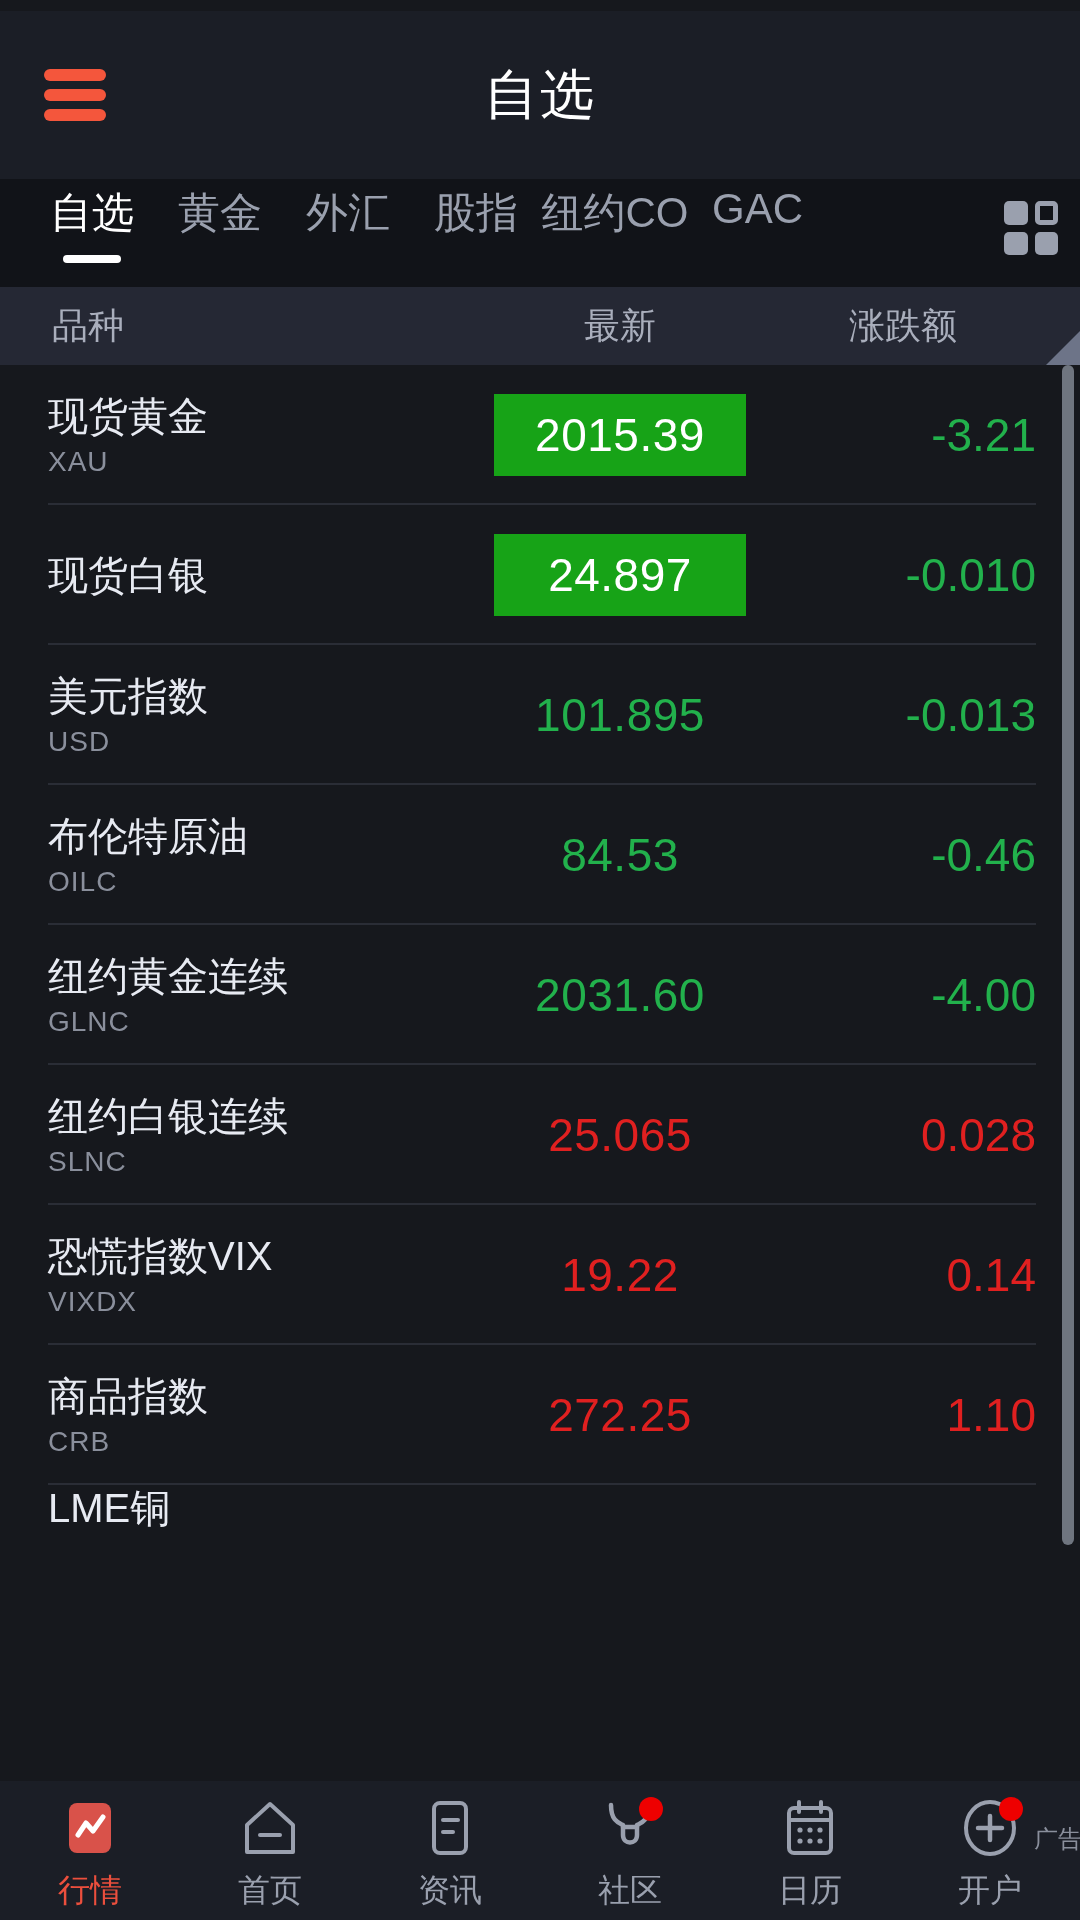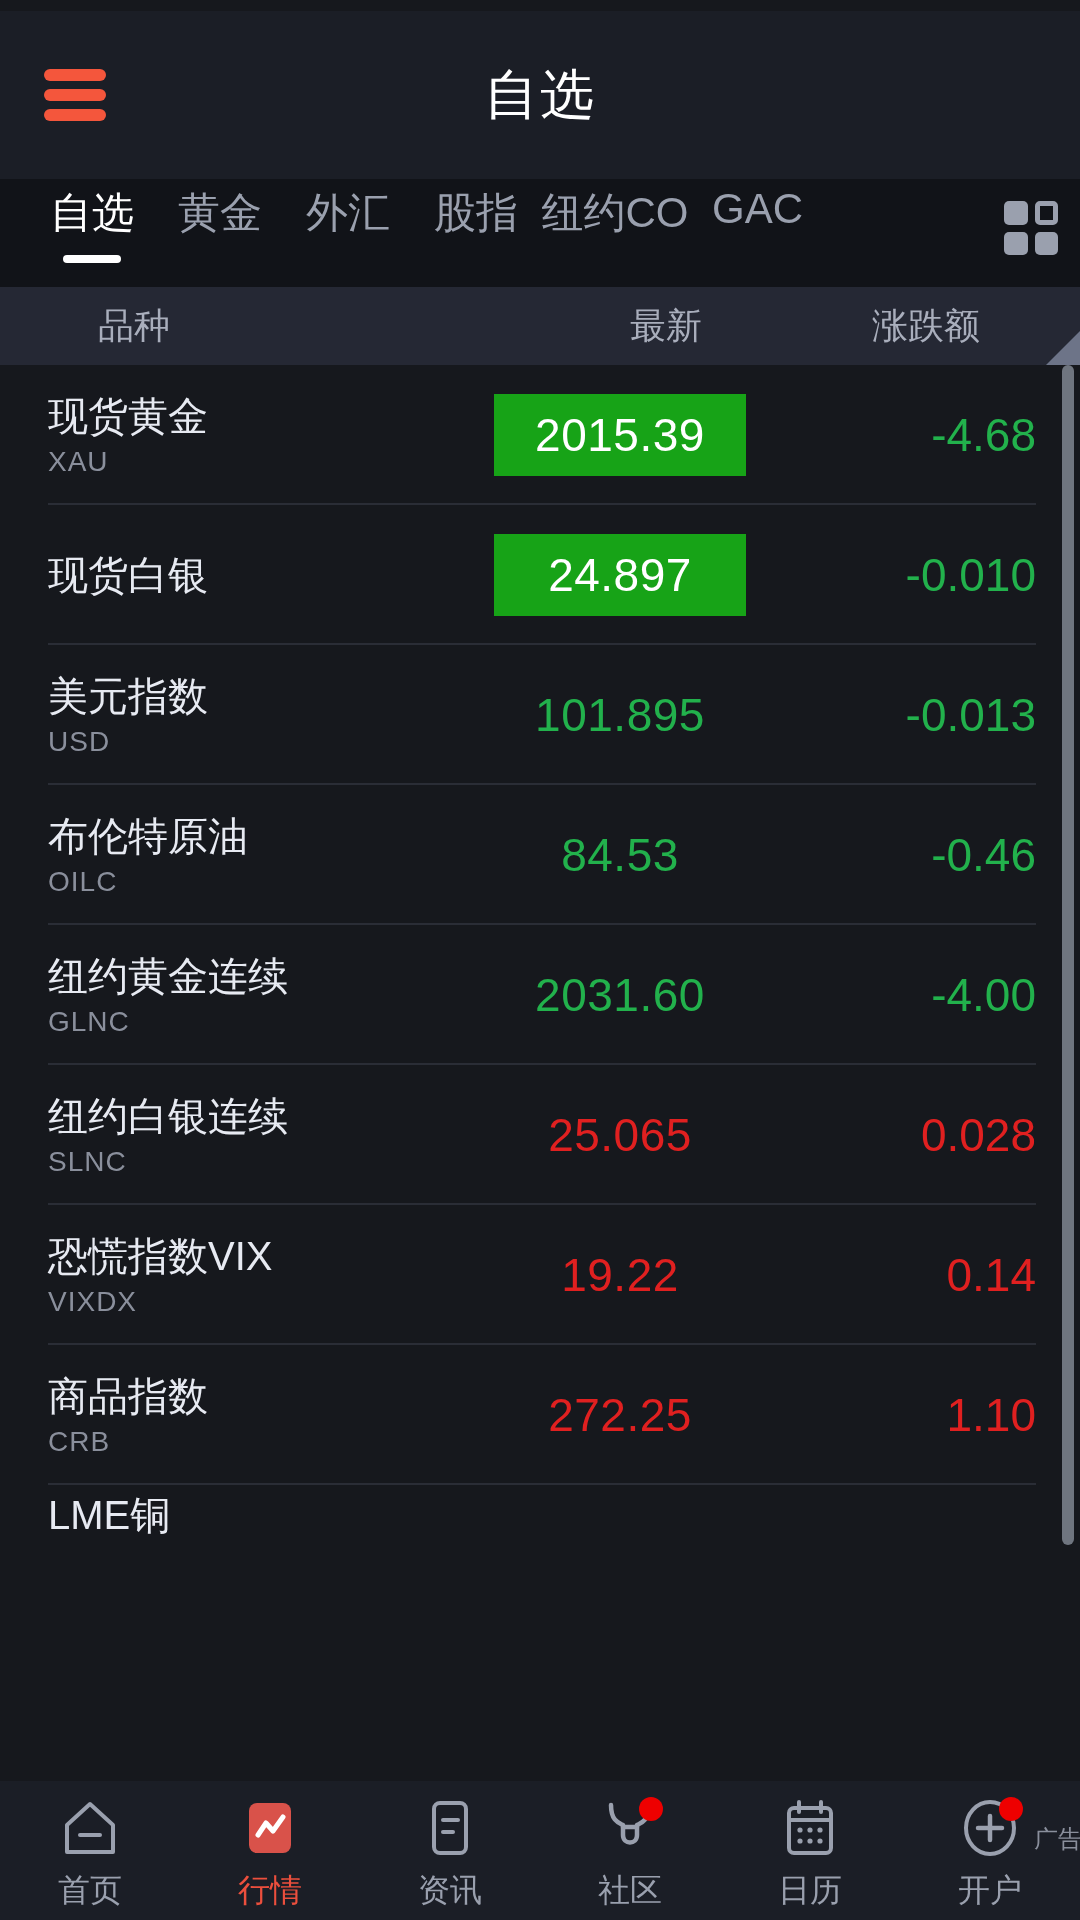--- a/index.html
+++ b/index.html
@@ -66,21 +66,20 @@
   .grid-icon span { background:#9aa0ae; border-radius:5px; }
   .grid-icon span.hollow { background:transparent; border:5px solid #9aa0ae; }
 
   
   .colhead {
     height:78px; flex:0 0 78px;
     background:#252834;
     display:flex; align-items:center;
     color:#a9aebc; font-size:36px;
     position:relative;
-    padding-left:46px;
   }
   .colhead .c-name  { width:470px; padding-left:52px; }
   .colhead .c-last  { width:300px; text-align:center; }
   .colhead .c-chg   { flex:1; text-align:center; padding-right:44px; }
   .colhead .corner {
     position:absolute; right:0; bottom:0;
     width:0; height:0;
     border-left:34px solid transparent;
     border-bottom:34px solid #6d7488;
   }
@@ -116,21 +115,21 @@
   }
   .price.up { color:#e02020; }
   .price.down { color:#22b14c; }
   .cell-chg {
     flex:1; text-align:right; padding-right:44px;
     font-size:46px;
   }
   .chg.up { color:#e02020; }
   .chg.down { color:#22b14c; }
 
-  .row.partial { height:60px; overflow:hidden; align-items:center; }
+  .row.partial { height:60px; overflow:hidden; align-items:flex-start; }
   .row.partial .cell-name { padding-top:0; }
   .row.partial::after { display:none; }
 
   .scrollbar {
     position:absolute; right:6px; top:0;
     width:12px; height:1180px;
     background:#6f757f; border-radius:6px;
   }
 
   
@@ -213,21 +212,21 @@
   <div class="list">
     <div id="rows">
         <div class="row">
           <div class="cell-name">
             <div class="name-cn">现货黄金</div>
             <div class="name-code">XAU</div>
           </div>
           <div class="cell-last">
             <div class="price box">2015.39</div>
           </div>
-          <div class="cell-chg"><span class="chg down">-4.68</span></div>
+          <div class="cell-chg"><span class="chg down">-3.21</span></div>
         </div>
         <div class="row">
           <div class="cell-name">
             <div class="name-cn">现货白银</div>
           </div>
           <div class="cell-last">
             <div class="price box">24.897</div>
           </div>
           <div class="cell-chg"><span class="chg down">-0.010</span></div>
         </div>
@@ -297,38 +296,38 @@
           </div>
           <div class="cell-last"></div>
           <div class="cell-chg"></div>
         </div>
       </div>
     <div class="scrollbar"></div>
   </div>
 
   <div class="bottomnav">
 
+    <div class="navitem active">
+      <span class="navicon">
+        <svg viewBox="0 0 58 58" width="58" height="58">
+          <rect x="8" y="4" width="42" height="50" rx="8" fill="#d9524a"></rect>
+          <polyline points="17,36 25,24 32,32 42,18" fill="none" stroke="#ffffff" stroke-width="5" stroke-linecap="round" stroke-linejoin="round"></polyline>
+        </svg>
+      </span>
+      <span class="lbl">行情</span>
+    </div>
+
     <div class="navitem">
       <span class="navicon">
         <svg viewBox="0 0 58 58" width="58" height="58">
           <path d="M29 5 L52 26 L52 53 L6 53 L6 26 Z" fill="none" stroke="#9aa0ae" stroke-width="4" stroke-linejoin="round"></path>
           <line x1="19" y1="36" x2="39" y2="36" stroke="#9aa0ae" stroke-width="4" stroke-linecap="round"></line>
         </svg>
       </span>
       <span class="lbl">首页</span>
-    </div>
-
-    <div class="navitem active">
-      <span class="navicon">
-        <svg viewBox="0 0 58 58" width="58" height="58">
-          <rect x="8" y="4" width="42" height="50" rx="8" fill="#d9524a"></rect>
-          <polyline points="17,36 25,24 32,32 42,18" fill="none" stroke="#ffffff" stroke-width="5" stroke-linecap="round" stroke-linejoin="round"></polyline>
-        </svg>
-      </span>
-      <span class="lbl">行情</span>
     </div>
 
     <div class="navitem">
       <span class="navicon">
         <svg viewBox="0 0 58 58" width="58" height="58">
           <rect x="13" y="4" width="32" height="50" rx="6" fill="none" stroke="#9aa0ae" stroke-width="4"></rect>
           <line x1="22" y1="21" x2="37" y2="21" stroke="#9aa0ae" stroke-width="4" stroke-linecap="round"></line>
           <line x1="22" y1="33" x2="32" y2="33" stroke="#9aa0ae" stroke-width="4" stroke-linecap="round"></line>
         </svg>
       </span>

